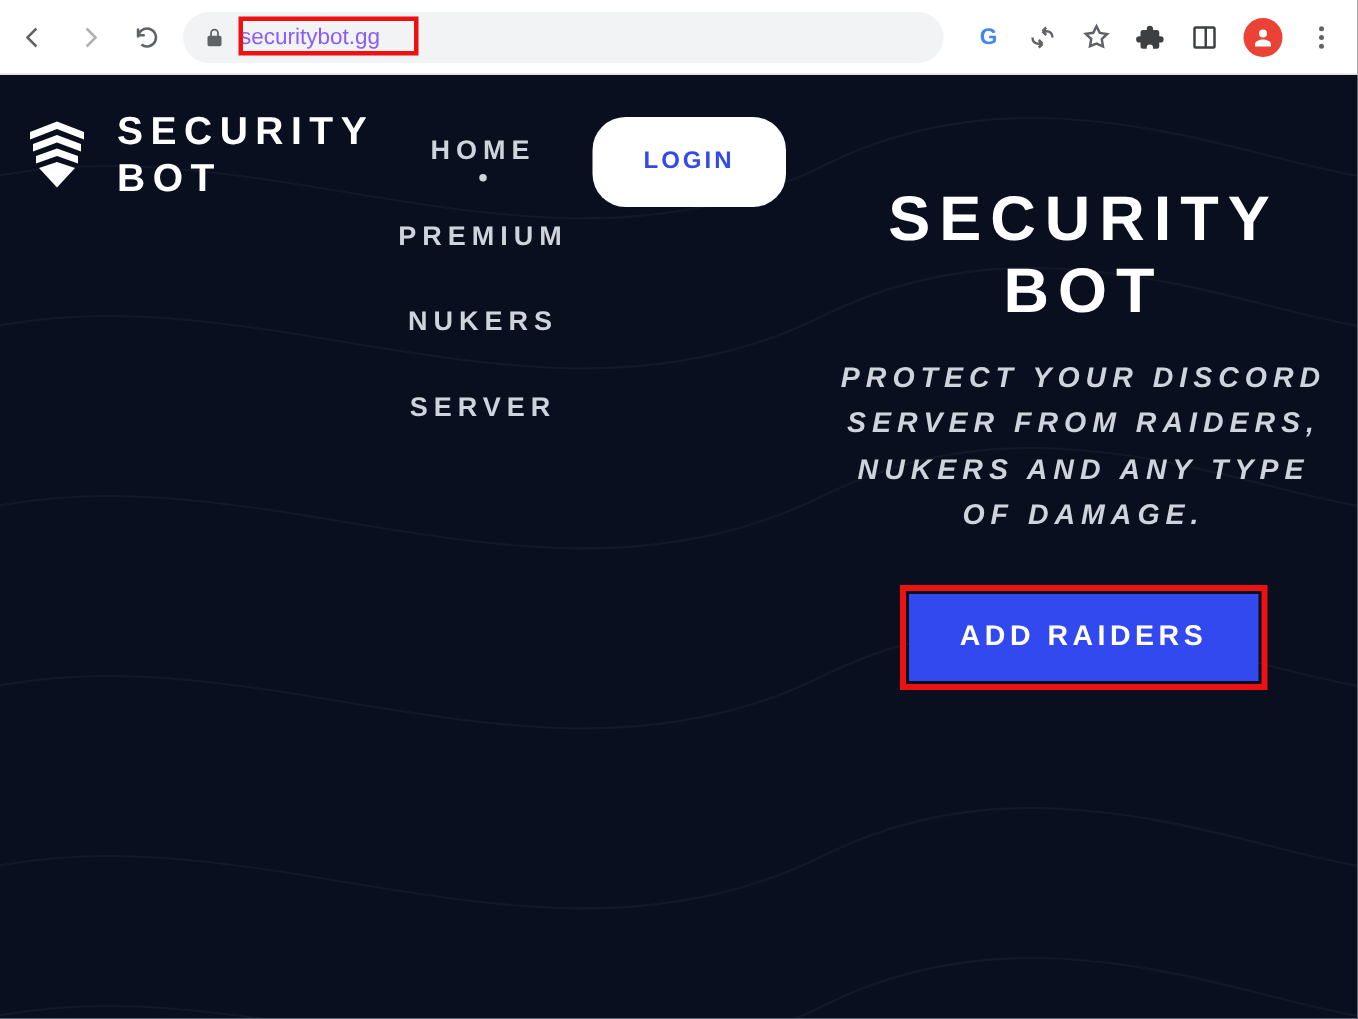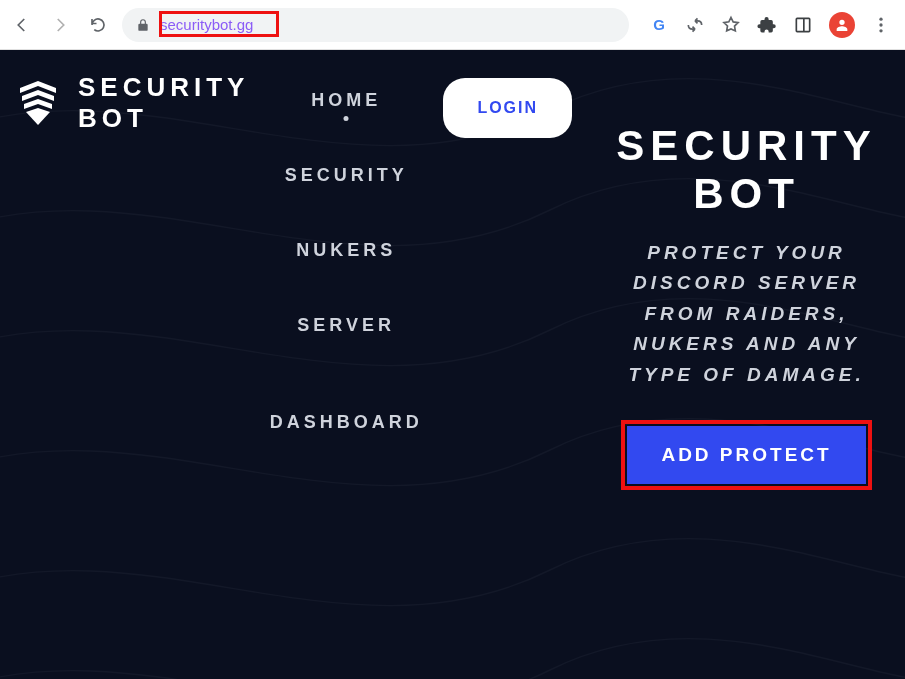--- a/index.html
+++ b/index.html
@@ -32,21 +32,21 @@
   
   .page {
     width:100%; height:629px; background:#0a0f1f; color:#cfd3dc; position:relative; overflow:hidden;
   }
   .topo { position:absolute; inset:0; opacity:0.06; }
   .topo path { stroke:#9aa3b5; stroke-width:1.4; fill:none; }
   .content { position:relative; z-index:1; width:100%; height:100%; display:flex; flex-direction:row; align-items:flex-start;margin-left:16px; }
   .brand { display:flex; align-items:center; gap:18px; margin-top:22px; }
   .brand-text { color:#fff; font-size:26px; font-weight:700; letter-spacing:5px; }
   .shield { display:flex; }
-  nav.menu { margin-top:40px; display:flex; flex-wrap:wrap; justify-content:center; gap:54px; max-width:700px; }
+  nav.menu { margin-top:40px; display:flex; flex-wrap:wrap; justify-content:center; gap:36px; max-width:700px; }
   nav.menu .item { color:#cfd3dc; font-size:18px; font-weight:700; letter-spacing:4px; white-space:nowrap; position:relative; cursor:pointer; }
   nav.menu .item.active::after { content:""; position:absolute; left:50%; transform:translateX(-50%); top:26px; width:5px; height:5px; background:#cfd3dc; border-radius:50%; }
   nav.menu .row2 { flex-basis:100%; display:flex; justify-content:center; margin-top:22px; }
   .login-btn {
     margin-top:28px; background:#fff; border:none; color:#3249f0; font-weight:700;
     font-size:16px; letter-spacing:2px; padding:21px 34px; border-radius:22px; cursor:pointer;
   }
   .hero { margin-top:72px; text-align:center; padding:0 30px; }
   .hero h1 { color:#fff; font-size:42px; font-weight:700; letter-spacing:6px; }
   .hero p { margin-top:20px; color:#cfd3dc; font-size:19px; font-weight:600; letter-spacing:4px; line-height:1.6;font-style:italic; }
@@ -145,32 +145,29 @@
             <path d="M22 20 L36 25 L36 30 L22 25 L8 30 L8 25 Z"></path>
             <path d="M22 29 L34 33 L22 46 L10 33 Z"></path>
           </g>
         </svg>
       </span>
       <span class="brand-text">SECURITY BOT</span>
     </div>
 
     <nav class="menu">
       <span class="item active">HOME</span>
-      <span class="item">SECURITY</span>
+      <span class="item">PREMIUM</span>
       <span class="item">NUKERS</span>
       <span class="item">SERVER</span>
-      <div class="row2">
-        <span class="item">DASHBOARD</span>
-      </div>
     </nav>
 
     <button class="login-btn">LOGIN</button>
 
     <div class="hero">
       <h1>SECURITY BOT</h1>
       <p>PROTECT YOUR DISCORD SERVER FROM RAIDERS, NUKERS AND ANY TYPE OF DAMAGE.</p>
       <div class="cta-wrap">
-        <button class="cta">ADD PROTECT</button>
+        <button class="cta">ADD RAIDERS</button>
         <div class="cta-highlight"></div>
       </div>
     </div>
   </div>
 </div>
 
 </body></html>

